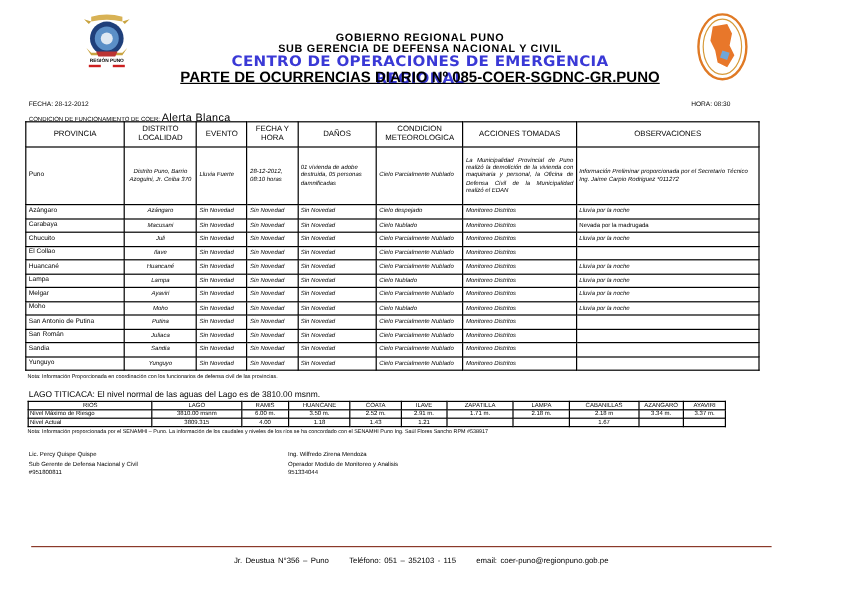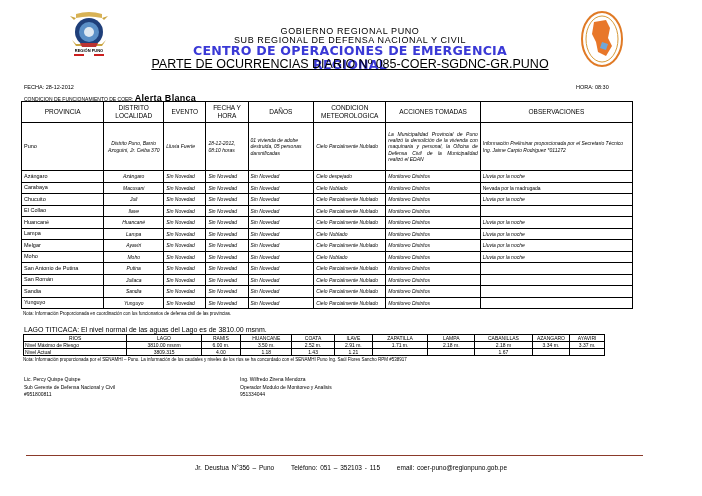--- a/index.html
+++ b/index.html
@@ -1,28 +1,28 @@
 <!DOCTYPE html>
 <html><head>
 <meta charset="utf-8">
 <style>
   html, body { margin:0; padding:0; background:#ffffff; }
   body { width:702px; height:496px; position:relative; overflow:hidden; font-family:"Liberation Sans", sans-serif; color:#000; }
   .abs { position:absolute; }
   .logo-left { left:66px; top:10px; width:46px; height:52px; }
   .logo-right { left:580px; top:10px; width:44px; height:58px; }
-  .hdr { left:180px; width:340px; text-align:center; }
+  .hdr { left:180px; width:340px; text-align:center;font-weight:bold; }
   .h1 { top:26px; font-size:9px; letter-spacing:0.6px; }
   .h2 { top:35px; font-size:9px; letter-spacing:0.6px; }
   .h3 { top:44px; font-size:12px; font-weight:bold; color:#3a39d6; letter-spacing:0.2px; font-family:"DejaVu Sans", sans-serif; transform:scaleX(1.05); }
   .h4 { top:57px; font-size:12.5px; text-decoration:underline; left:150px; width:400px; }
   .fecha { left:24px; top:84px; font-size:5.5px; }
   .hora { left:576px; top:84px; font-size:5.5px; }
   .cond { left:24px; top:93px; font-size:5px; }
-  .cond .val { font-size:9px; letter-spacing:0.3px;font-weight:bold; }
+  .cond .val { font-size:9px; letter-spacing:0.3px; }
   table { border-collapse:collapse; }
   .main { left:21px; top:101px; width:612px; }
   .main td, .main th { border:1px solid #000; font-size:5.5px; padding:0 2px; line-height:1.25; }
   .main th { font-weight:normal; font-size:6.5px; height:20px; }
   .main td { height:10.5px; font-style:italic; font-size:5px; }
   .main td.prov { font-style:normal; font-size:5.5px; }
   .main td.c { text-align:center; }
   .main tr.big td { height:47px; }
   .just { text-align:justify; }
   .nota1 { left:23px; top:311px; font-size:4.5px; }
@@ -59,21 +59,21 @@
 <div class="abs logo-right">
   <svg width="44" height="58" viewBox="0 0 44 58">
     <ellipse cx="22" cy="29" rx="20" ry="27" fill="#fff" stroke="#e07a25" stroke-width="2"></ellipse>
     <ellipse cx="22" cy="29" rx="16" ry="23" fill="none" stroke="#d69a3a" stroke-width="1"></ellipse>
     <path d="M14 12 L26 10 L30 18 L28 28 L32 36 L26 46 L18 42 L16 32 L12 24 Z" fill="#e8772a"></path>
     <path d="M22 32 L28 34 L26 40 L20 38 Z" fill="#6fa7d8"></path>
   </svg>
 </div>
 
 <div class="abs hdr h1">GOBIERNO REGIONAL PUNO</div>
-<div class="abs hdr h2">SUB REGIONAL DE DEFENSA NACIONAL Y CIVIL</div>
+<div class="abs hdr h2">SUB GERENCIA DE DEFENSA NACIONAL Y CIVIL</div>
 <div class="abs hdr h3">CENTRO DE OPERACIONES DE EMERGENCIA REGIONAL</div>
 <div class="abs hdr h4">PARTE DE OCURRENCIAS DIARIO Nº 085-COER-SGDNC-GR.PUNO</div>
 
 <div class="abs fecha">FECHA: 28-12-2012</div>
 <div class="abs hora">HORA: 08:30</div>
 <div class="abs cond">
   <span>CONDICION DE FUNCIONAMIENTO DE COER:</span>
   <span class="val">Alerta Blanca</span>
 </div>
 

